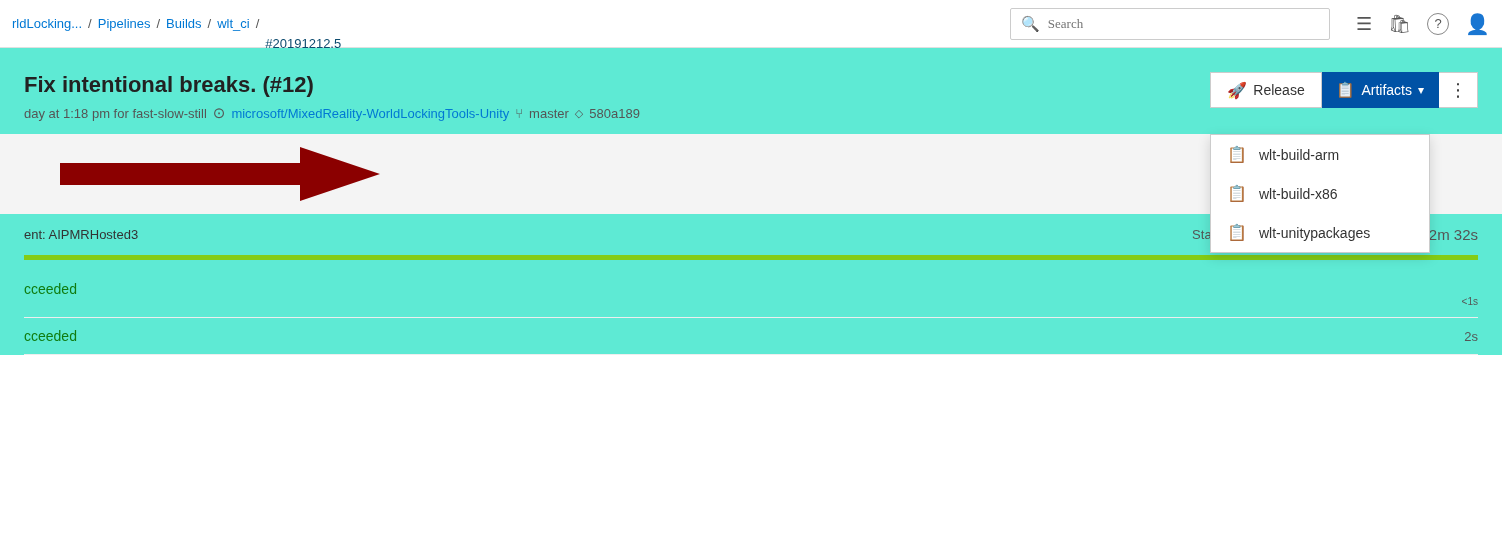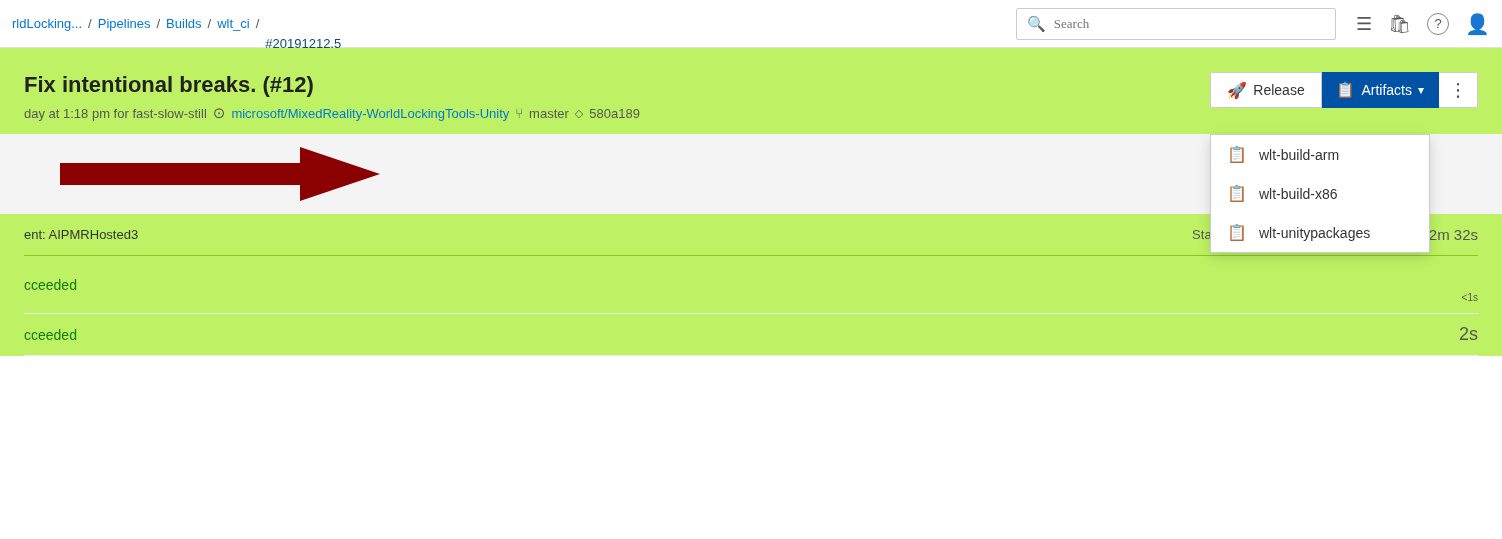--- a/index.html
+++ b/index.html
@@ -14,21 +14,21 @@
     }
 
     
     .topbar {
       display: flex;
       align-items: center;
       height: 48px;
       background: #fff;
       border-bottom: 1px solid #e0e0e0;
       padding: 0 12px;
-      gap: 4px;
+      gap: 10px;
     }
     .breadcrumb {
       display: flex;
       align-items: center;
       gap: 4px;
       color: #0078d4;
       font-size: 13px;
     }
     .breadcrumb-sep {
       color: #555;
@@ -74,21 +74,21 @@
     .topbar-icon {
       font-size: 18px;
       cursor: pointer;
       color: #555;
     }
 
     
     .main {
       position: relative;
       padding: 24px 24px 0 24px;
-      background: #bef264;
+      background: #5eead4;
     }
 
     .page-title {
       font-size: 22px;
       font-weight: 600;
       color: #222;
       margin-bottom: 6px;
     }
 
     .meta-row {
@@ -256,30 +256,30 @@
     </div>
   </div>
 
   <div style="background:#f4f4f4; margin: 0 -24px; padding: 18px 24px; position: relative; height: 80px;">
 
     <svg width="320" height="54" viewBox="0 0 320 54" style="position:absolute; left:60px; top:50%; transform:translateY(-50%);">
       <polygon points="0,16 240,16 240,0 320,27 240,54 240,38 0,38" fill="#8B0000"></polygon>
     </svg>
   </div>
 
-  <div style="display:flex; align-items:center; padding: 10px 0; border-bottom: 1px solid #84cc16;">
+  <div style="display:flex; align-items:center; padding: 10px 0; border-bottom: 5px solid #84cc16;">
     <span style="font-size:13px; color:#333;">ent: AIPMRHosted3</span>
     <span style="font-size:13px; color:#555; margin-left:auto; margin-right:12px;">Started: 12/12/2019, 1:18:59 PM</span>
     <span style="font-size:18px; color:#555; cursor:pointer; margin-right:8px;">···</span>
     <span style="font-size:15px; color:#555; min-width:60px; text-align:right;">22m 32s</span>
   </div>
 
   <div style="display:flex; align-items:center; padding: 10px 0; border-bottom: 1px solid #eee;">
     <span class="succeeded">cceeded</span>
     <span style="font-size:10px; color:#555; margin-left:auto;margin-top:26px;">&lt;1s</span>
   </div>
 
   <div style="display:flex; align-items:center; padding: 10px 0; border-bottom: 1px solid #eee;">
     <span class="succeeded">cceeded</span>
-    <span style="font-size:18px; color:#555; margin-left:auto;">2s</span>
+    <span style="font-size:13px; color:#555; margin-left:auto;">2s</span>
   </div>
 
 </div>
 
 </body></html>

